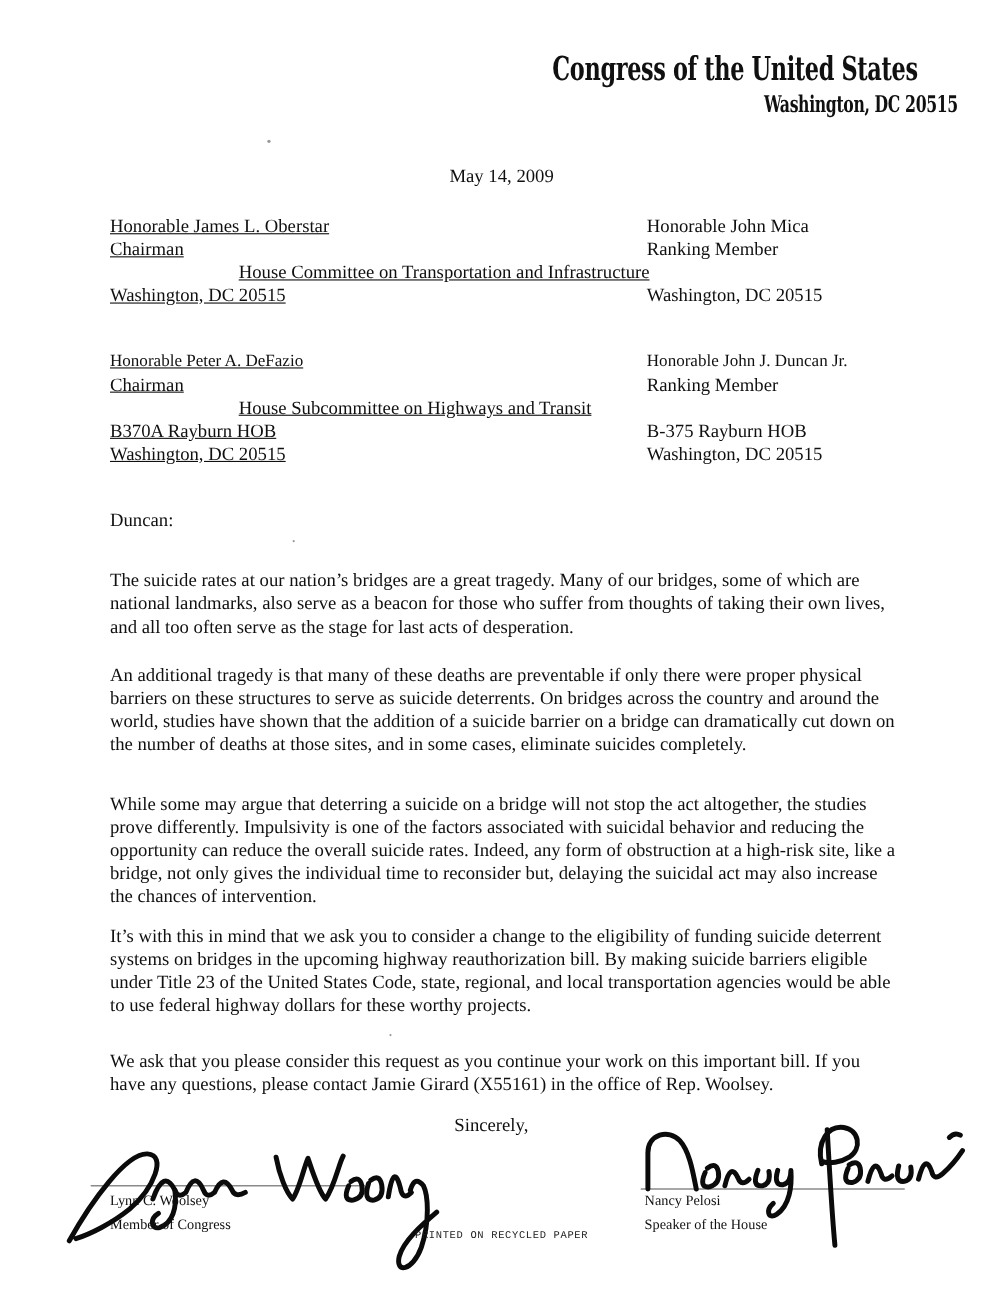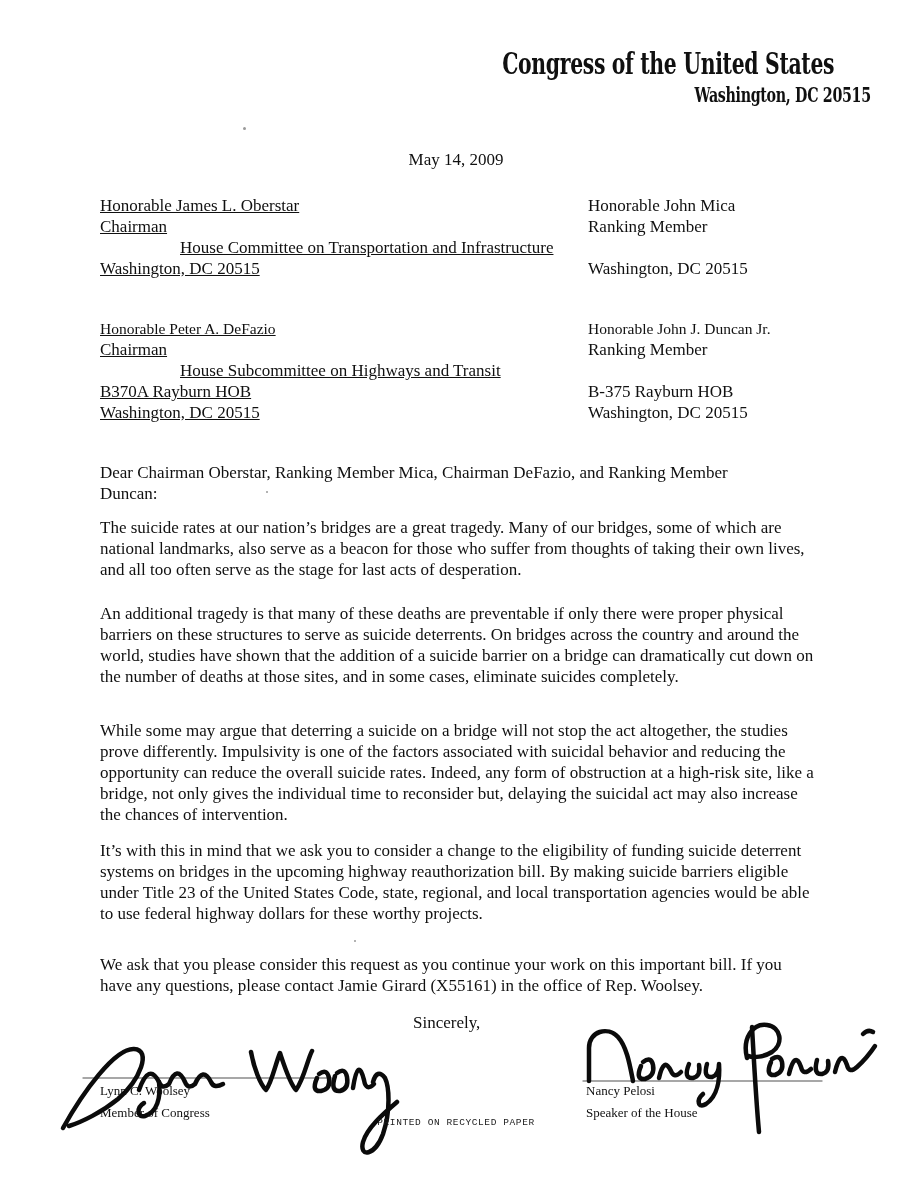--- a/index.html
+++ b/index.html
@@ -16,21 +16,21 @@
   .lh-sub-wrap { margin-top:1px; }
   .lh-sub {
     display:inline-block; font-family:"DejaVu Serif", serif; font-weight:700;
     font-size:21px; letter-spacing:-0.5px; transform:scaleX(0.68); transform-origin:center;
     white-space:nowrap;
   }
   .date { position:absolute; top:150px; left:0; width:100%; text-align:center; font-size:17px; }
   .block { position:absolute; left:100px; width:716px; font-size:17px; line-height:21px;text-decoration:underline; }
   .row { position:relative; height:21px; white-space:nowrap; }
   .colR { position:absolute; left:488px; top:0;text-align:right; }
-  .committee { margin-left:80px; }
+  .committee { margin-left:117px; }
   .small { font-size:15.5px; }
   .para { position:absolute; left:100px; width:716px; font-size:17px; line-height:21px; text-align:left; }
   .sincerely { position:absolute; left:413px; top:1013px; font-size:17px; }
   .sig { position:absolute; }
   .sig path, .sig line { fill:none; stroke:#0b0b0b; stroke-width:4.5; stroke-linecap:round; stroke-linejoin:round; }
   .sig line.rule { stroke:#8a8a8a; stroke-width:1.4; }
   .sigblock { position:absolute; font-size:13px; line-height:22px; }
   .footer {
     position:absolute; top:1117px; left:0; width:100%; text-align:center;
     font-family:Liberation Mono, monospace; font-size:9.5px; letter-spacing:0.6px; color:#1c1c1c;
@@ -83,21 +83,20 @@
       <span>B370A Rayburn HOB</span>
       <span class="colR">B-375 Rayburn HOB</span>
     </div>
     <div class="row">
       <span>Washington, DC 20515</span>
       <span class="colR">Washington, DC 20515</span>
     </div>
   </div>
 
   <div class="para" style="top:462px">
-    <div>Dear Chairman Oberstar, Ranking Member Mica, Chairman DeFazio, and Ranking Member</div>
     <div>Duncan:</div>
   </div>
 
   <div class="para" style="top:517px">The suicide rates at our nation’s bridges are a great tragedy.  Many of our bridges, some of which are national landmarks, also serve as a beacon for those who suffer from thoughts of taking their own lives, and all too often serve as the stage for last acts of desperation.</div>
   <div class="para" style="top:603px">An additional tragedy is that many of these deaths are preventable if only there were proper physical barriers on these structures to serve as suicide deterrents.  On bridges across the country and around the world, studies have shown that the addition of a suicide barrier on a bridge can dramatically cut down on the number of deaths at those sites, and in some cases, eliminate suicides completely.</div>
   <div class="para" style="top:720px">While some may argue that deterring a suicide on a bridge will not stop the act altogether, the studies prove differently.  Impulsivity is one of the factors associated with suicidal behavior and reducing the opportunity can reduce the overall suicide rates. Indeed, any form of obstruction at a high-risk site, like a bridge, not only gives the individual time to reconsider but, delaying the suicidal act may also increase the chances of intervention.</div>
   <div class="para" style="top:840px">It’s with this in mind that we ask you to consider a change to the eligibility of funding suicide deterrent systems on bridges in the upcoming highway reauthorization bill.  By making suicide barriers eligible under Title 23 of the United States Code, state, regional, and local transportation agencies would be able to use federal highway dollars for these worthy projects.</div>
   <div class="para" style="top:954px">We ask that you please consider this request as you continue your work on this important bill. If you have any questions, please contact Jamie Girard (X55161) in the office of Rep. Woolsey.</div>
 
   <div class="sincerely">Sincerely,</div>

